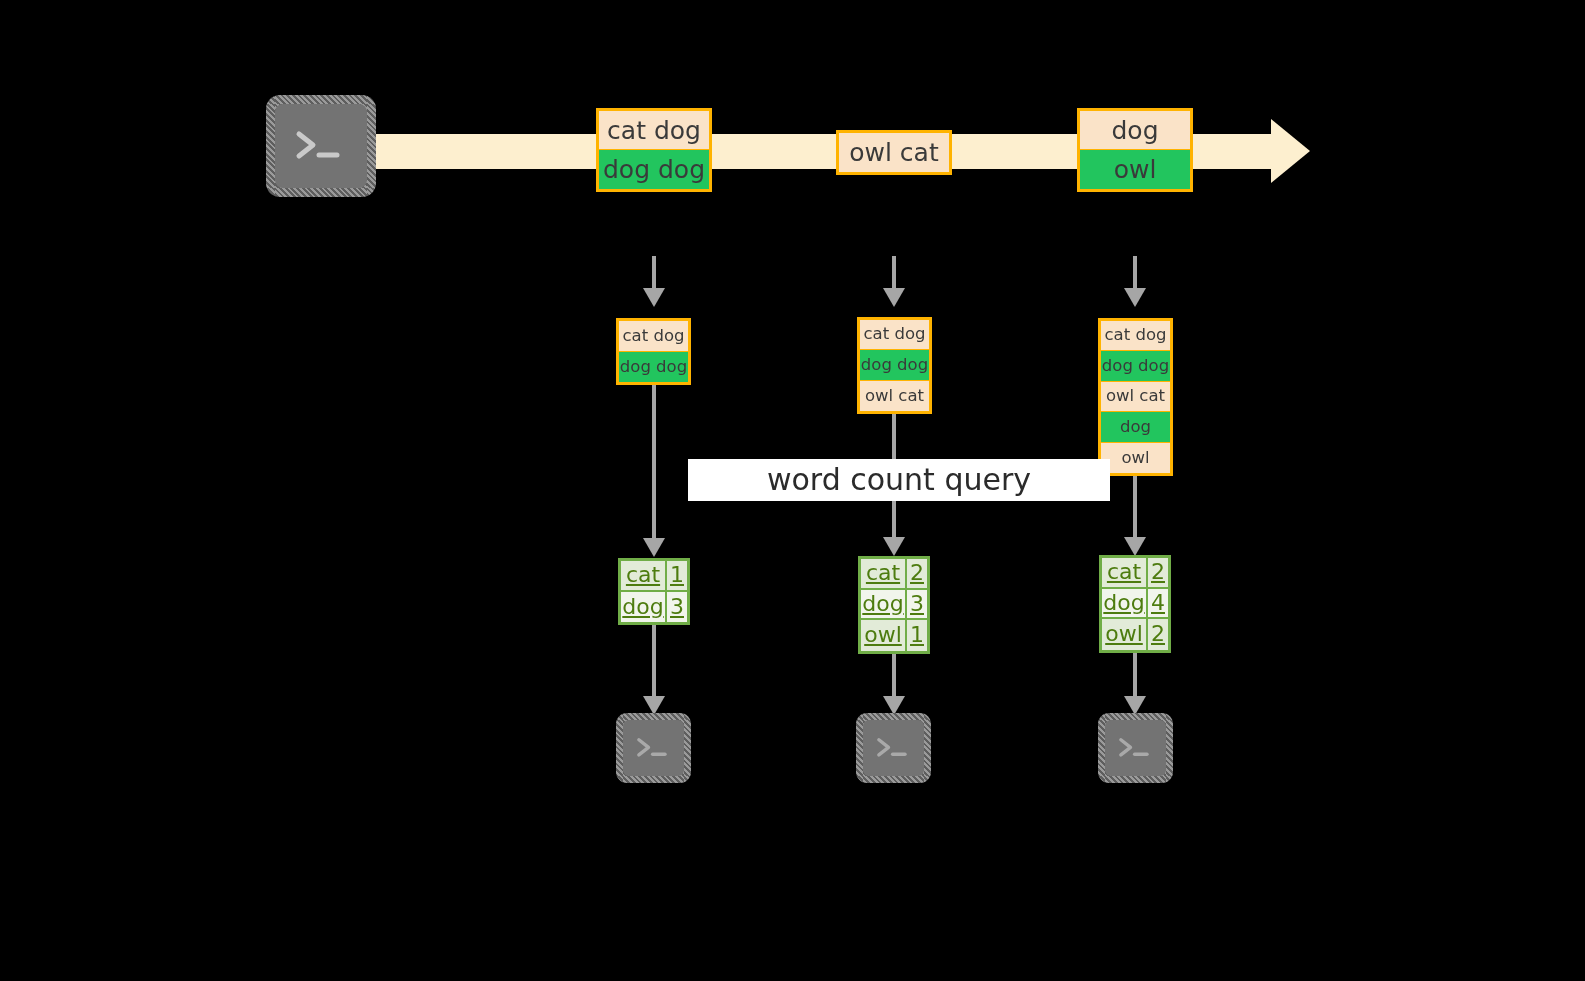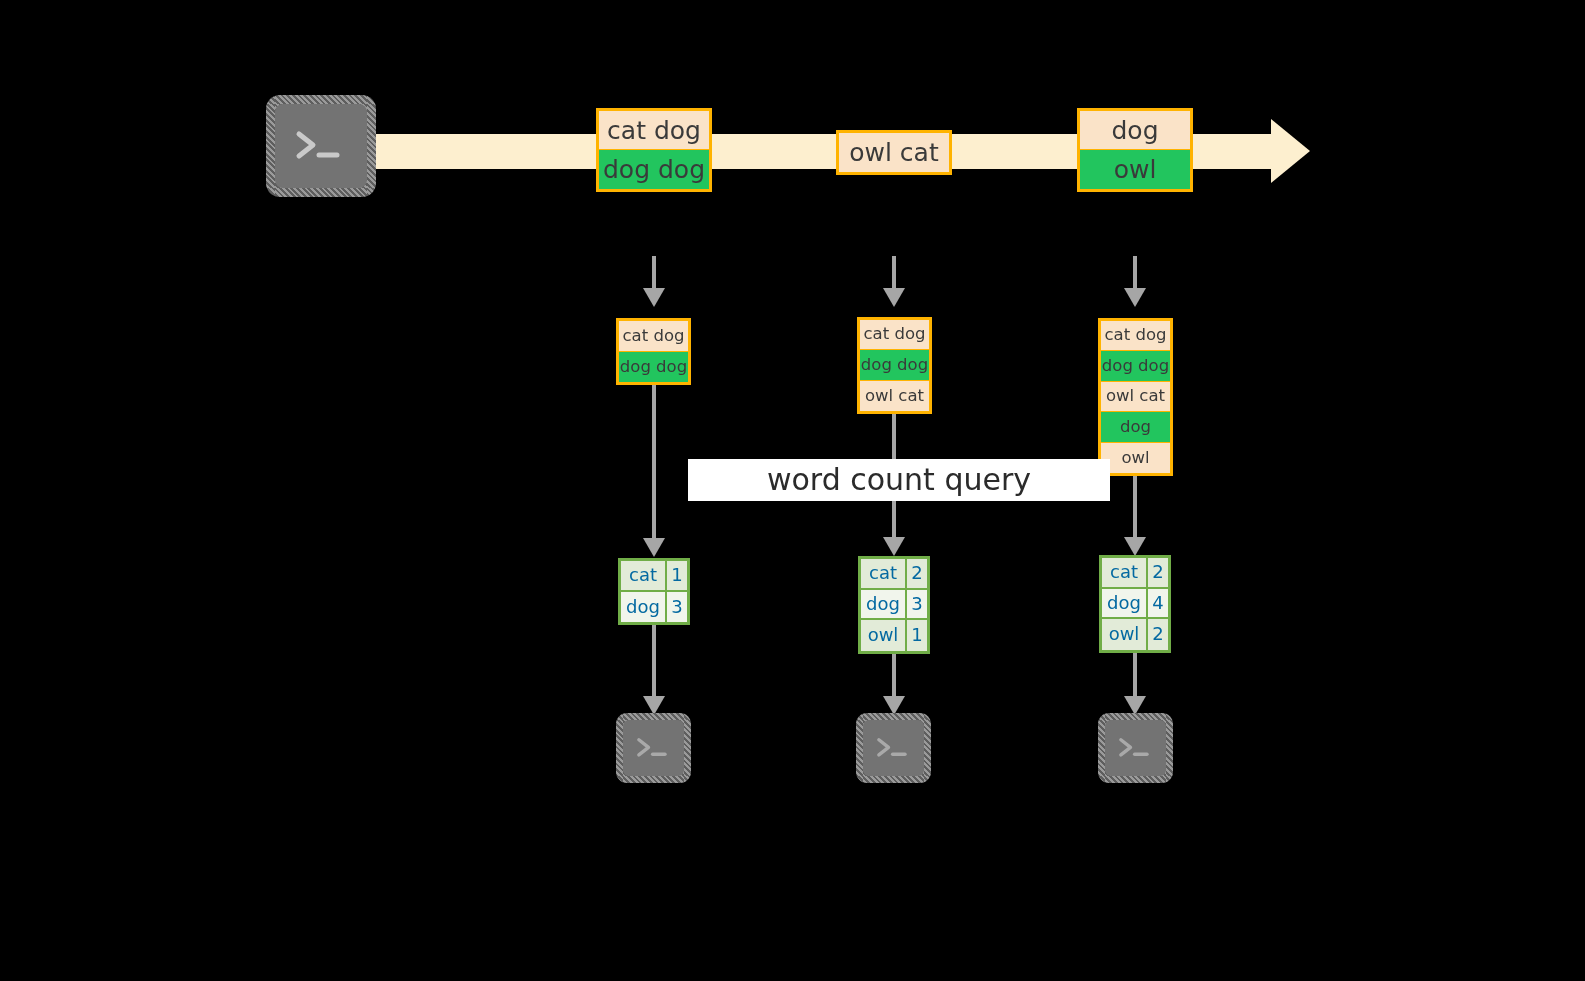--- a/index.html
+++ b/index.html
@@ -74,21 +74,21 @@
     background:#f1f5ec;
   }
   .grow{
     display:flex;
     height:30.5px;
     border-bottom:2px solid #70ad47;
   }
   .grow:last-child{ border-bottom:none; }
   .grow .gk, .grow .gv{
     display:flex; align-items:center; justify-content:center;
-    font-size:18px; color:#0369a1; line-height:1;
+    font-size:22px; color:#4d7c0f; line-height:1;text-decoration:underline;
   }
   .grow .gk{ flex:0 0 46px; border-right:2px solid #70ad47; }
   .grow .gv{ flex:1 1 auto; }
   .grow.dark .gk, .grow.dark .gv{ background:#e2ebd8; }
   .grow.light .gk, .grow.light .gv{ background:#f1f5ec; }
 
   
   .vline{
     position:absolute;
     width:4px;

